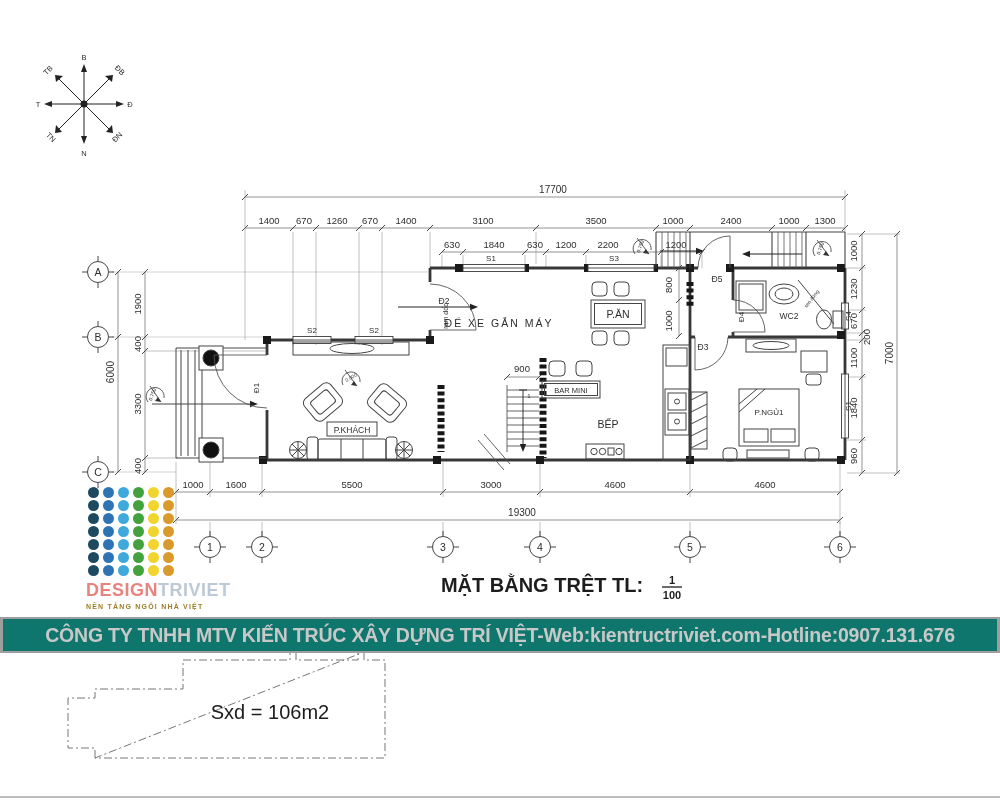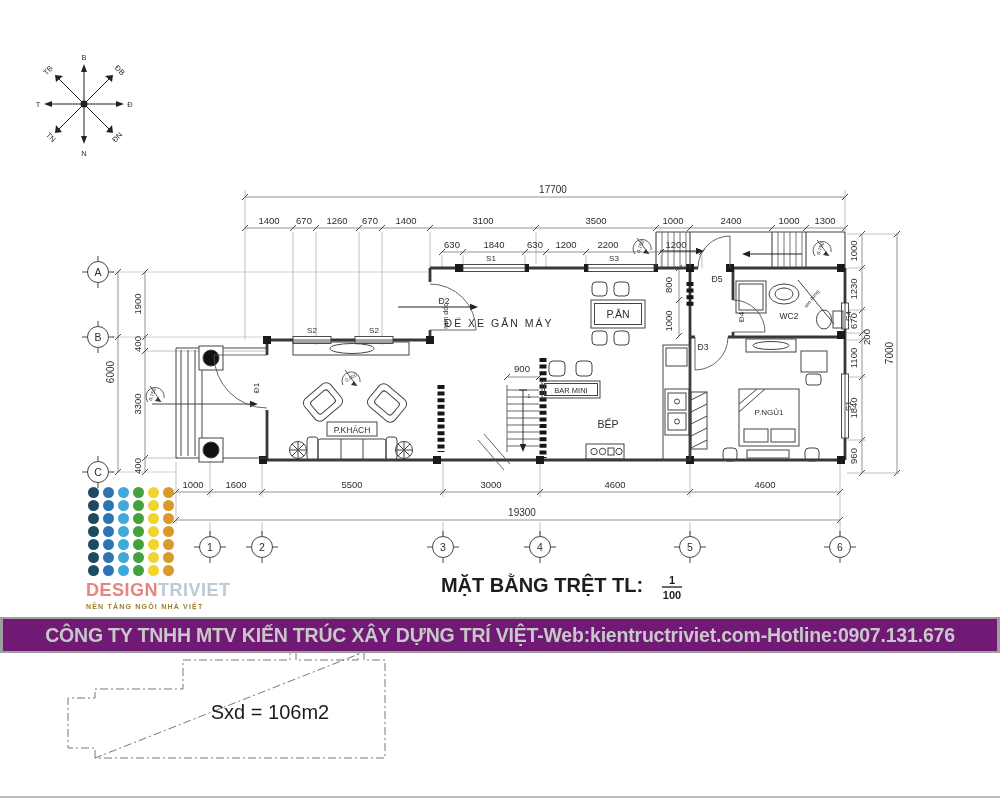--- a/index.html
+++ b/index.html
@@ -13,21 +13,21 @@
   .lblsp{font-size:10.5px;letter-spacing:2px;}
   .sm{font-size:8px;}
   .md{font-size:8.5px;}
   .tny{font-size:5px;fill:#333;}
   .ttl{font-size:20px;font-weight:bold;fill:#1d1d1d;}
   .frac{font-size:11px;font-weight:bold;fill:#1d1d1d;}
   .cmp{font-size:7.5px;}
   .banner{position:absolute;left:0;top:617px;width:1000px;height:36px;box-sizing:border-box;
           border-top:2px solid #9e9e9e;border-bottom:2px solid #9e9e9e;
           border-left:3px solid #9e9e9e;border-right:3px solid #9e9e9e;
-          display:flex;align-items:center;justify-content:center;background:#701a75;}
+          display:flex;align-items:center;justify-content:center;background:#0f766e;}
   .banner span{font-size:19.5px;font-weight:bold;color:#c8c8c8;white-space:nowrap;letter-spacing:-0.2px;}
   .logo{position:absolute;left:86px;top:486px;width:140px;}
   .logo-dots{display:grid;grid-template-columns:repeat(6,15px);grid-auto-rows:13px;
              justify-items:center;align-items:center;}
   .dot{width:11px;height:11px;border-radius:50%;}
   .logo-name{font-size:18px;font-weight:bold;letter-spacing:.5px;margin-top:3px;white-space:nowrap;}
   .logo-name .p1{color:#e9837d;}
   .logo-name .p2{color:#bcc9d6;}
   .logo-tag{font-size:7px;font-weight:bold;color:#9c7d26;letter-spacing:1.2px;margin-top:2px;white-space:nowrap;}
   .bottomline{position:absolute;left:0;top:796px;width:1000px;height:2px;background:#bdbdbd;}

